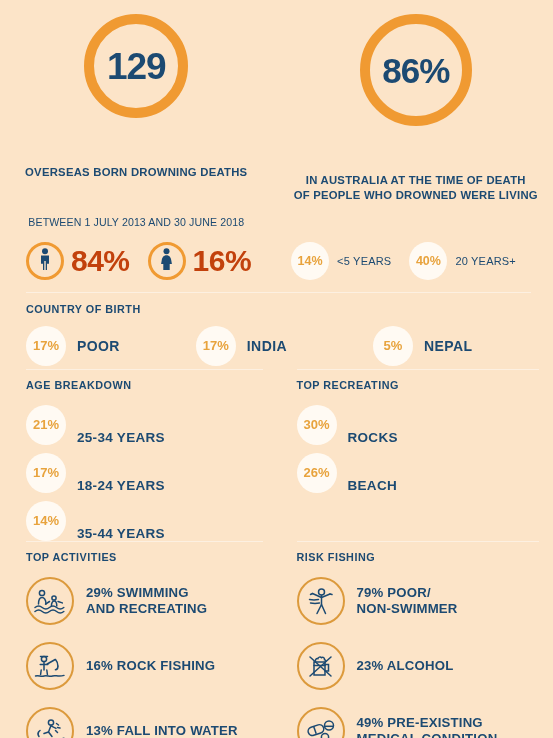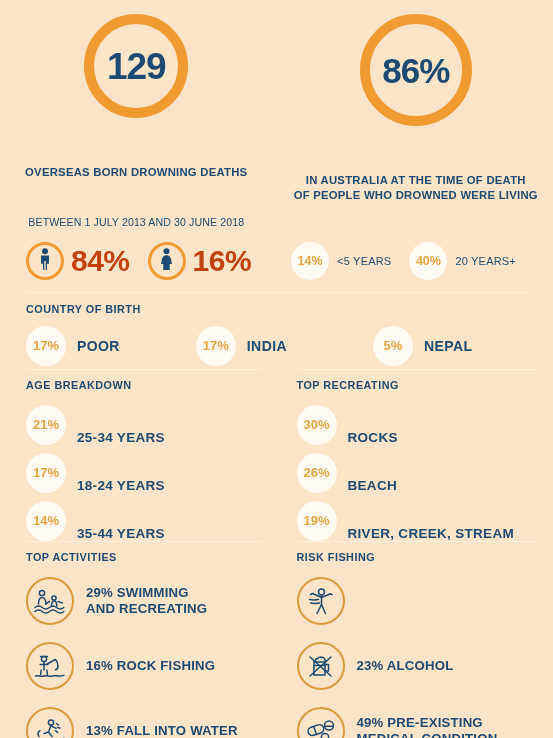--- a/index.html
+++ b/index.html
@@ -221,24 +221,20 @@
       <div class="divider"></div>
       <div class="sec-head">TOP RECREATING</div>
       <div class="stat-row">
         <div class="stat-bub">30%</div>
         <span class="stat-label">ROCKS</span>
       </div>
       <div class="stat-row">
         <div class="stat-bub">26%</div>
         <span class="stat-label">BEACH</span>
       </div>
-      <div class="stat-row">
-        <div class="stat-bub">19%</div>
-        <span class="stat-label">RIVER, CREEK, STREAM</span>
-      </div>
     </div>
 
   </div>
 
   <div class="cols">
 
     <div class="col left">
       <div class="divider"></div>
       <div class="sec-head">TOP ACTIVITIES</div>
 
@@ -305,20 +301,22 @@
             <svg width="30" height="30" viewBox="0 0 30 30" fill="none" stroke="#1c4a72" stroke-width="1.5" stroke-linecap="round">
               <circle cx="15.5" cy="6" r="3"></circle>
               <path d="M15.5 9.5v9"></path>
               <path d="M15.5 11.5L6.5 7.5M15.5 11.5l8.5-3.5"></path>
               <path d="M15.5 18.5l-4.5 9M15.5 18.5l4 9"></path>
               <path d="M3.5 13.5c3 .6 6 .6 9 0M4.5 17c3 .6 6 .6 9 0"></path>
               <path d="M6.5 7.5l-2 1M24 8l2 .5"></path>
             </svg>
           </span>
         </div>
+        <span class="icon-label">79% POOR/
+NON-SWIMMER</span>
       </div>
 
       <div class="icon-row">
         <div class="icon-ring">
           <span>
             <svg width="30" height="30" viewBox="0 0 30 30" fill="none" stroke="#1c4a72" stroke-width="1.5" stroke-linecap="round">
               <path d="M8 11h11v13H8z"></path>
               <path d="M19 13.5h3.5v6.5H19"></path>
               <path d="M8 14.5h11"></path>
               <path d="M9.5 10.5c-.6-2 .8-3.2 2.4-2.8.4-1.6 2.4-2.2 3.6-1 1.4-1 3.3.2 3 2 1.4.2 1.8 1.4 1 1.8"></path>

